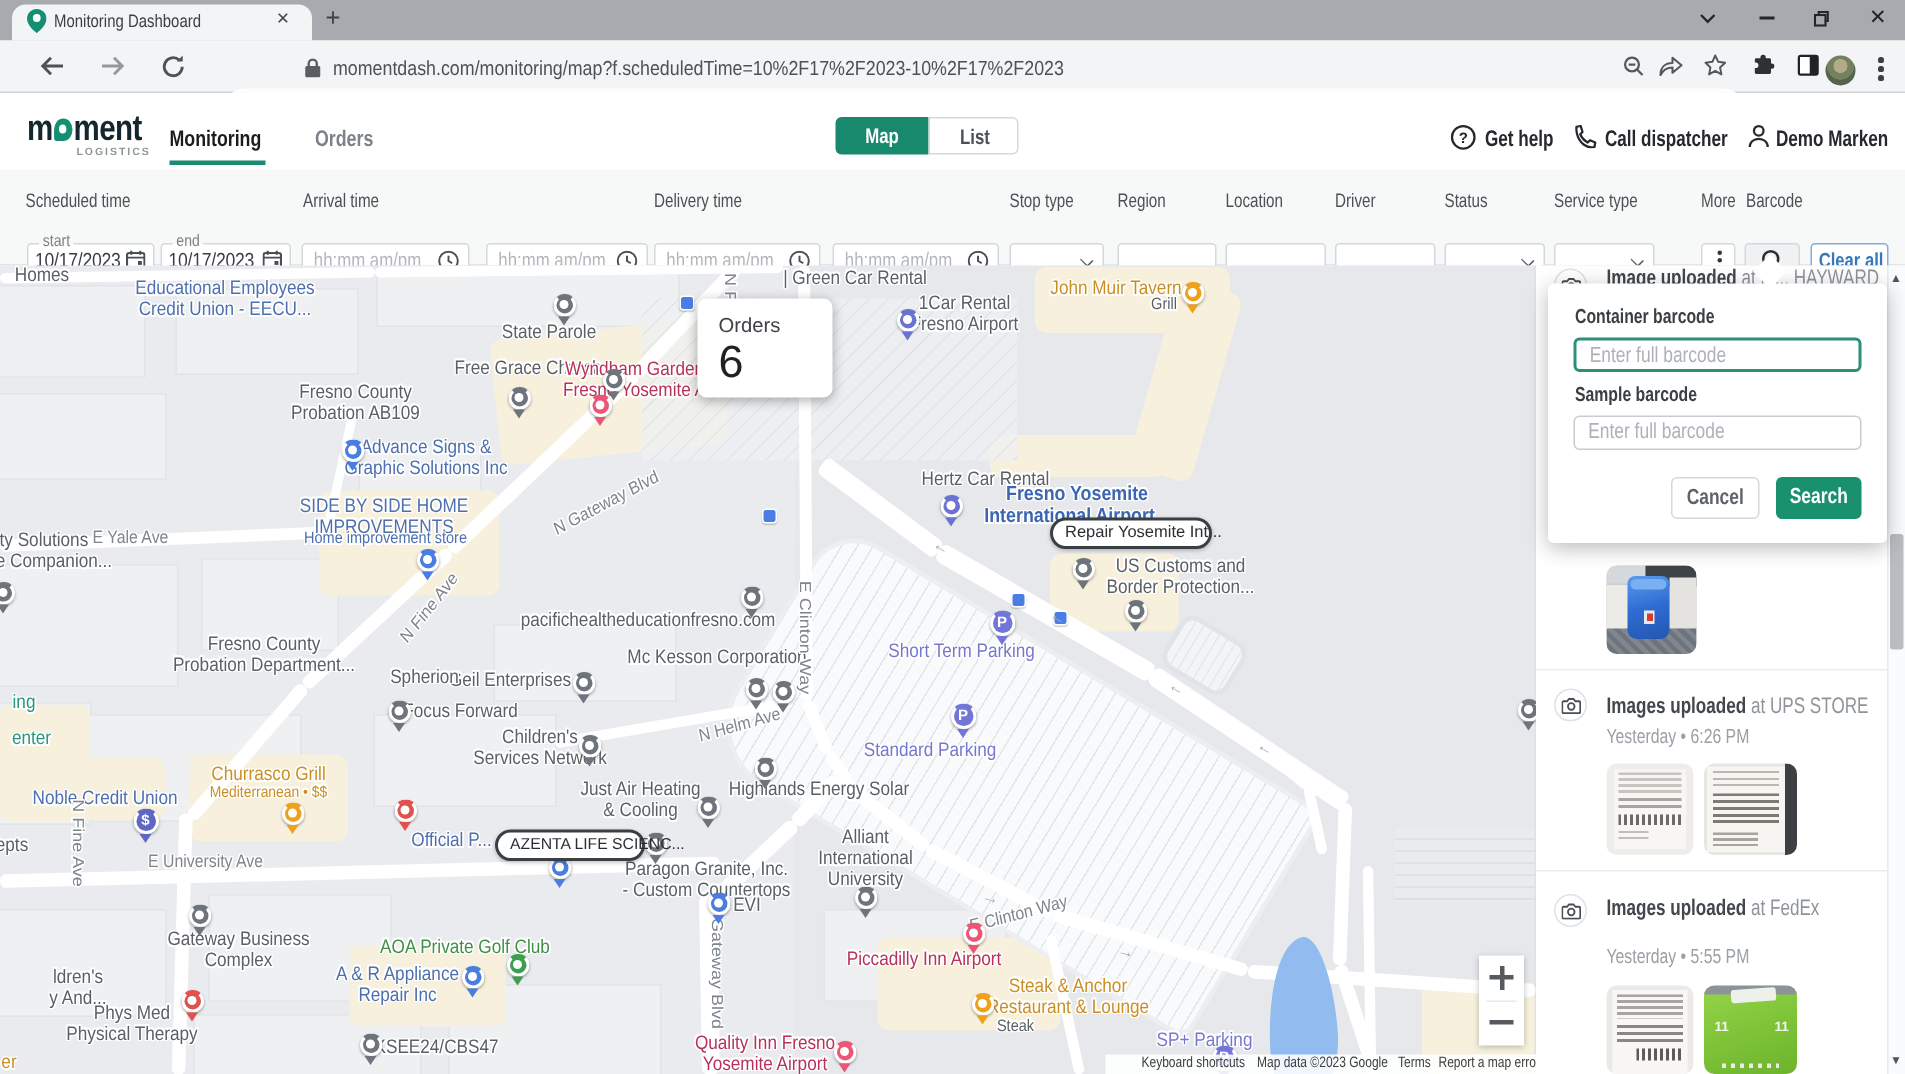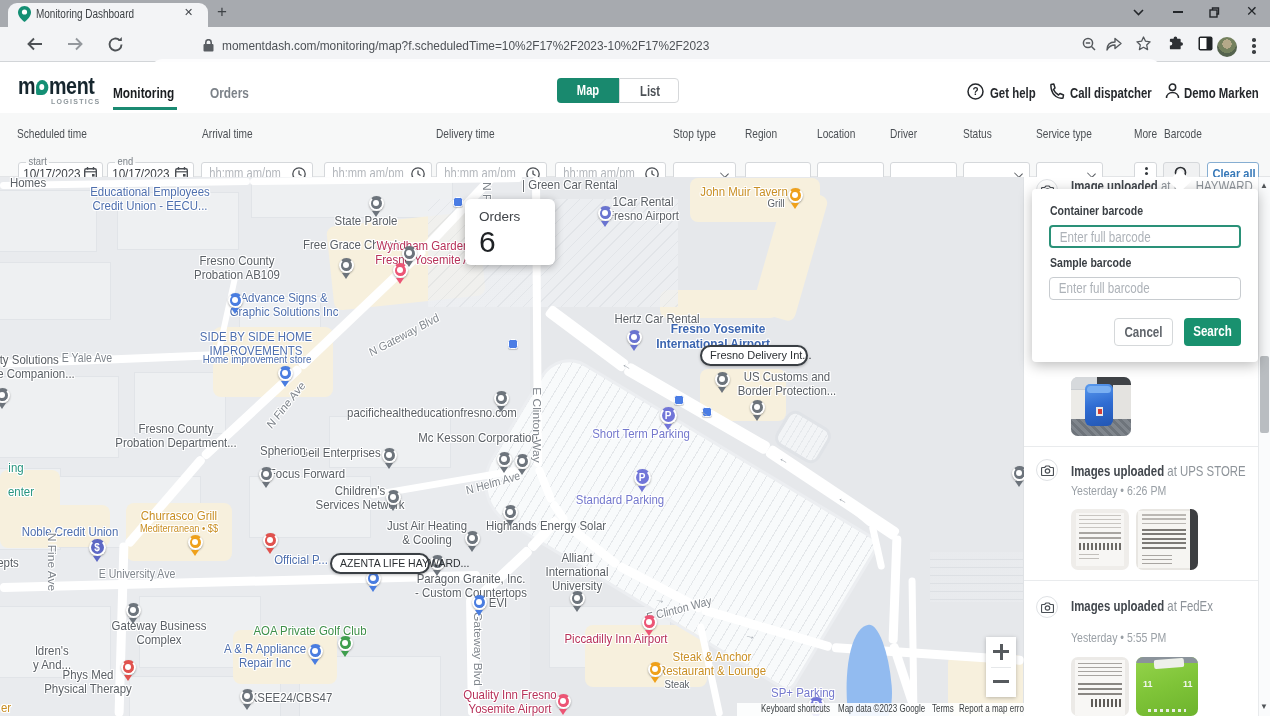--- a/index.html
+++ b/index.html
@@ -423,22 +423,22 @@
 <div class="bus" style="left:674px;top:218px"></div>
 <div class="bus" style="left:702px;top:230px"></div>
 <div class="bus" style="left:517px;top:279px"></div>
 <div style="position:absolute;left:778px;top:240px;width:50px;height:40px;border:3px solid #e0e3e7;border-radius:10px;transform:rotate(31deg);background:repeating-linear-gradient(90deg,#f2f4f6 0 5px,#e6e9ec 5px 6px)"></div>
 <div style="left:622px;top:182px;font-size:11px;color:#aab0b7;transform:rotate(31deg);z-index:2;position:absolute">←</div>
 <div style="left:700px;top:229px;font-size:11px;color:#aab0b7;transform:rotate(31deg);z-index:2;position:absolute">←</div>
 <div style="left:779px;top:276px;font-size:11px;color:#aab0b7;transform:rotate(31deg);z-index:2;position:absolute">←</div>
 <div style="left:838px;top:316px;font-size:11px;color:#aab0b7;transform:rotate(31deg);z-index:2;position:absolute">←</div>
 <div style="left:655px;top:416px;font-size:11px;color:#aab0b7;transform:rotate(16deg);z-index:2;position:absolute">→</div>
 <div style="left:745px;top:452px;font-size:11px;color:#aab0b7;transform:rotate(14deg);z-index:2;position:absolute">→</div>
-<div class="mpill" style="left:700px;top:168px;width:108px">Fresno Delivery Int...</div>
-<div class="mpill" style="left:330px;top:376px;width:100px;font-size:10.5px">AZENTA LIFE HAYWARD...</div>
+<div class="mpill" style="left:700px;top:168px;width:108px">Repair Yosemite Int...</div>
+<div class="mpill" style="left:330px;top:376px;width:100px;font-size:10.5px">AZENTA LIFE SCIENC...</div>
 <div id="orders">
       <div style="position:absolute;left:14px;top:10px;font-size:13.5px;color:#3f4348">Orders</div>
       <div style="position:absolute;left:14px;top:26px;font-size:30px;color:#1f2225">6</div>
     </div>
 <div id="zoomctl">
       <div style="position:absolute;left:7px;top:13px;width:16px;height:3px;background:#565a5e"></div>
       <div style="position:absolute;left:13.5px;top:6.5px;width:3px;height:16px;background:#565a5e"></div>
       <div style="position:absolute;left:5px;top:29.5px;width:20px;height:1px;background:#e6e8ea"></div>
       <div style="position:absolute;left:7px;top:43px;width:16px;height:3px;background:#565a5e"></div>
     </div>

